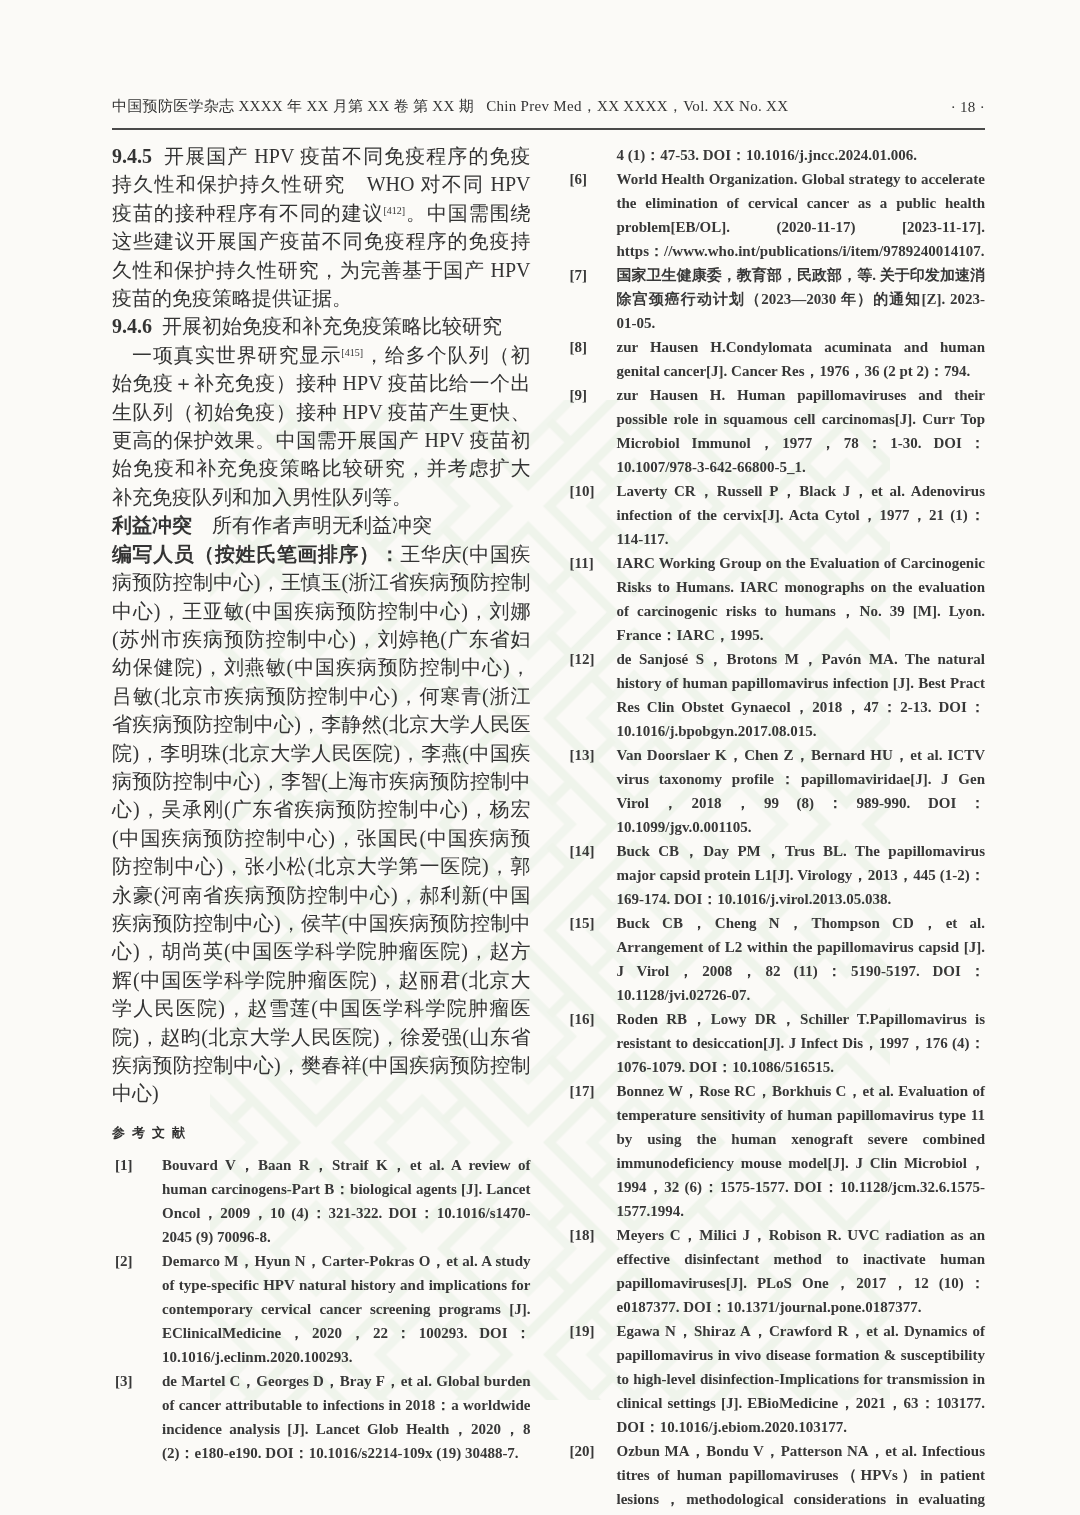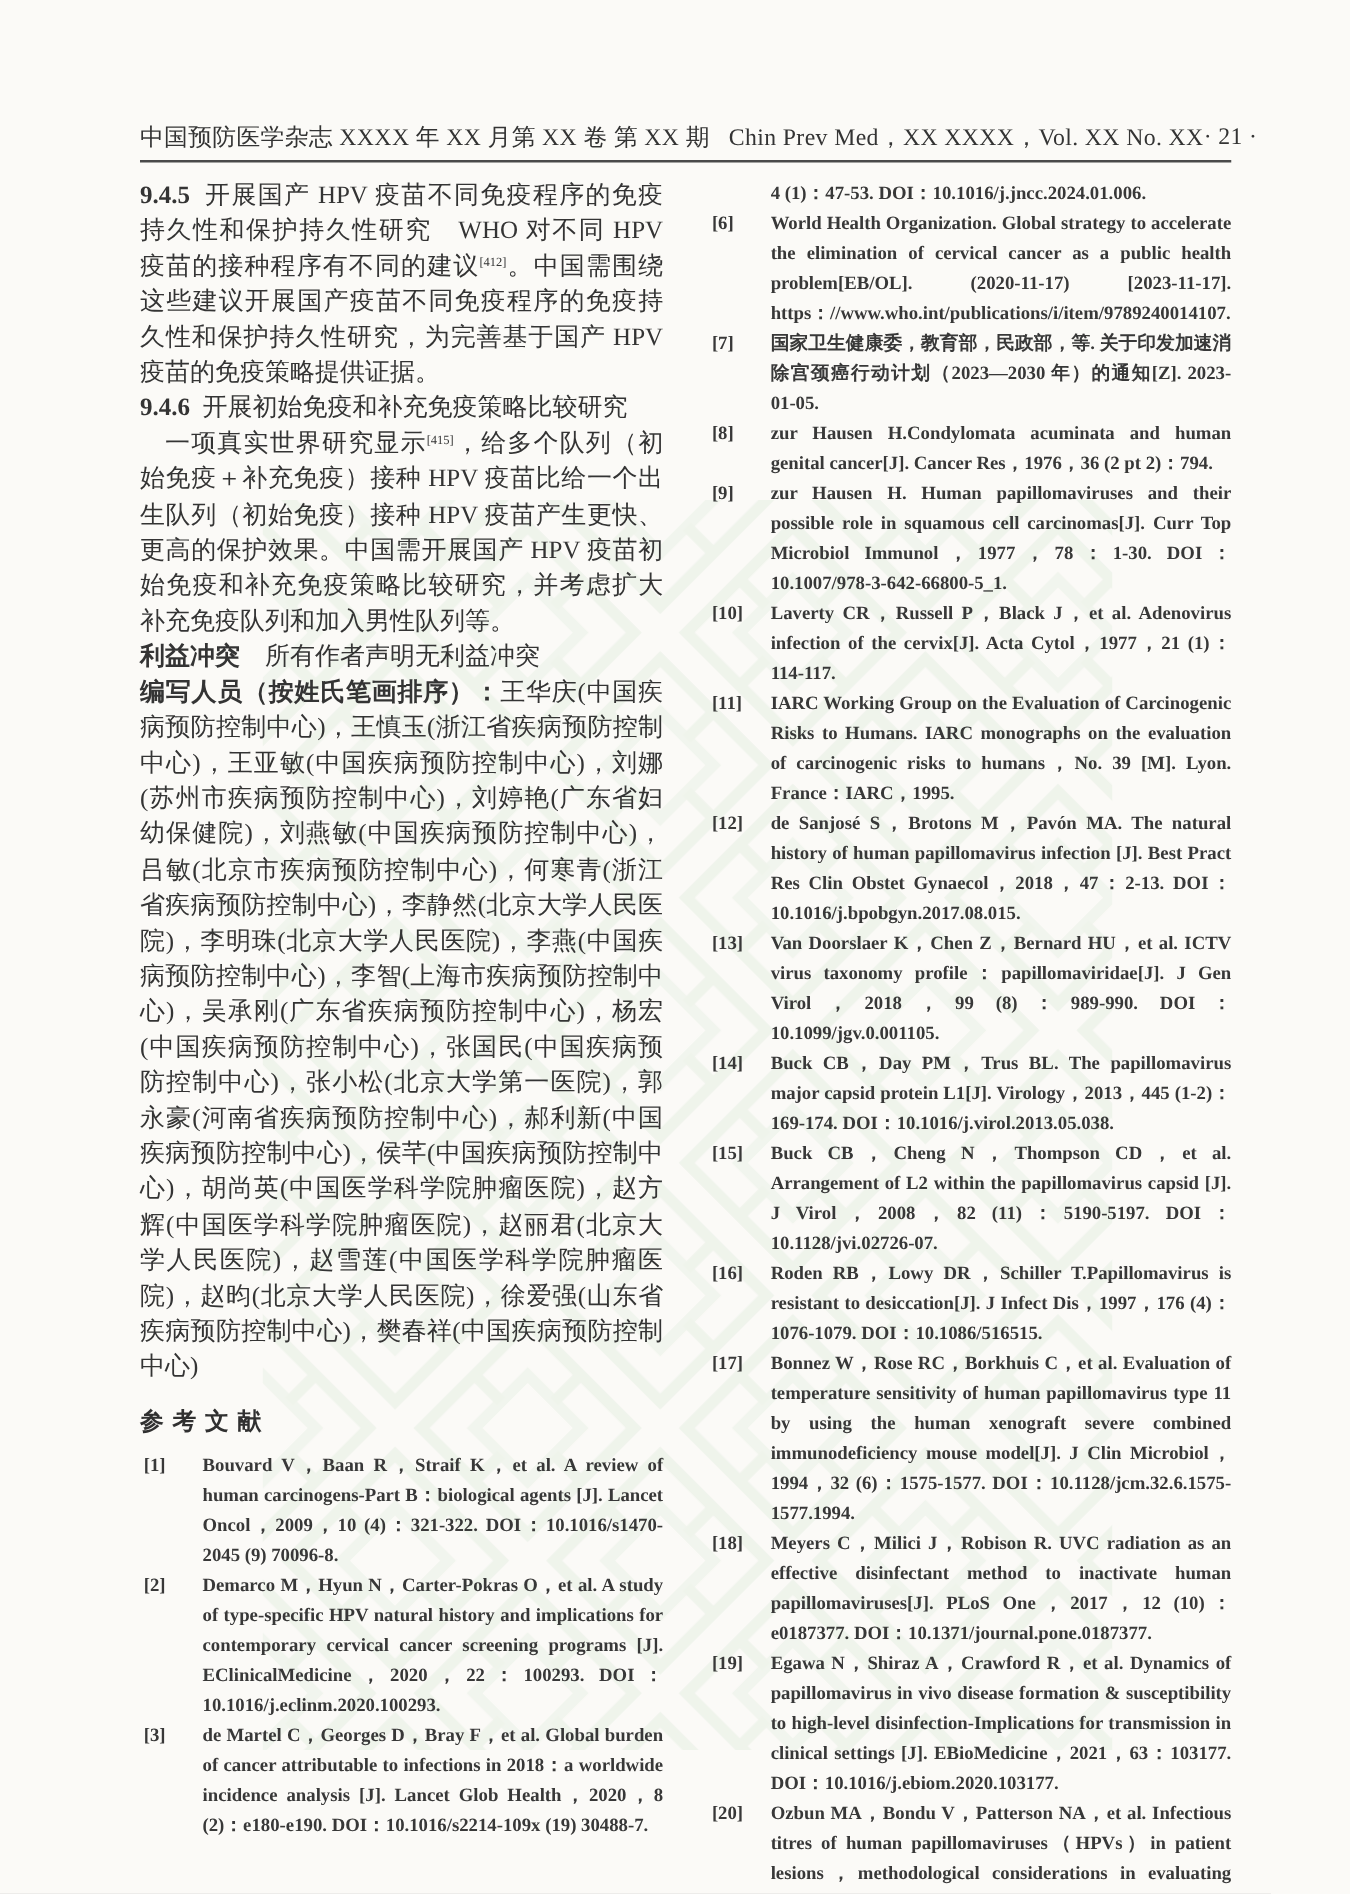--- a/index.html
+++ b/index.html
@@ -13,22 +13,22 @@
     color:#343434;
   }
   
   .watermark {
     position:absolute; left:210px; top:400px;
     width:680px; height:1000px;
     opacity:0.5; pointer-events:none;
   }
   .page-header {
     position:absolute; left:112px; top:97px; width:873px;
-    font-size:19px; letter-spacing:0.3px;
-    display:flex; justify-content:space-between; align-items:center;
+    font-size:15px; letter-spacing:0.3px;
+    display:flex; justify-content:space-between; align-items:flex-end;
     white-space:nowrap;
   }
   .header-rule {
     position:absolute; left:112px; top:128px; width:873px;
     border-top:2.2px solid #4a4a4a;
   }
   .columns {
     position:absolute; left:112px; top:142px; width:873px;
     display:flex; gap:36px;
   }
@@ -43,21 +43,21 @@
   .secnum { font-weight:bold; font-family:"Liberation Serif","DejaVu Serif",serif; }
   sup.cite { font-size:10px; line-height:0; vertical-align:6px; letter-spacing:0; }
 
   .hei { font-family:Liberation Serif, serif; font-weight:bold; }
 
   .statement { margin-top:1px; }
 
   h3.refs-heading {
     margin:16px 0 11px 0;
     font-family:"Liberation Sans","DejaVu Sans",sans-serif;
-    font-weight:bold; font-size:19px; letter-spacing:7px;
+    font-weight:bold; font-size:13px; letter-spacing:7px;
     color:#303030;
   }
   .ref-list { display:block;font-weight:bold; }
   .ref-item {
     display:grid; grid-template-columns:50px 1fr;
     font-size:15px; line-height:24px;
     text-align:justify;
     color:#383838;
   }
   .ref-no { text-align:left; padding-left:3px; }
@@ -78,21 +78,21 @@
       </pattern>
     </defs>
     <rect x="0" y="0" width="680" height="1000" fill="url(#fret)" opacity="0.55"></rect>
   </svg>
 
   <div class="page-header">
     <span>
       <span>中国预防医学杂志 XXXX 年 XX 月第 XX 卷 第 XX 期</span>&nbsp;&nbsp;
       <span>Chin Prev Med，XX XXXX，Vol. XX No. XX</span>
     </span>
-    <span>· 21 ·</span>
+    <span>· 18 ·</span>
   </div>
   <div class="header-rule"></div>
 
   <div class="columns">
 
     <div class="col">
 
       <p class="zh">
         <span class="secnum">9.4.5</span>&nbsp;&nbsp;<span>开展国产 HPV 疫苗不同免疫程序的免疫持久性和保护持久性研究　</span><span>WHO 对不同 HPV 疫苗的接种程序有不同的建议</span><sup class="cite">[412]</sup><span>。中国需围绕这些建议开展国产疫苗不同免疫程序的免疫持久性和保护持久性研究，为完善基于国产 HPV 疫苗的免疫策略提供证据。</span>
       </p>

